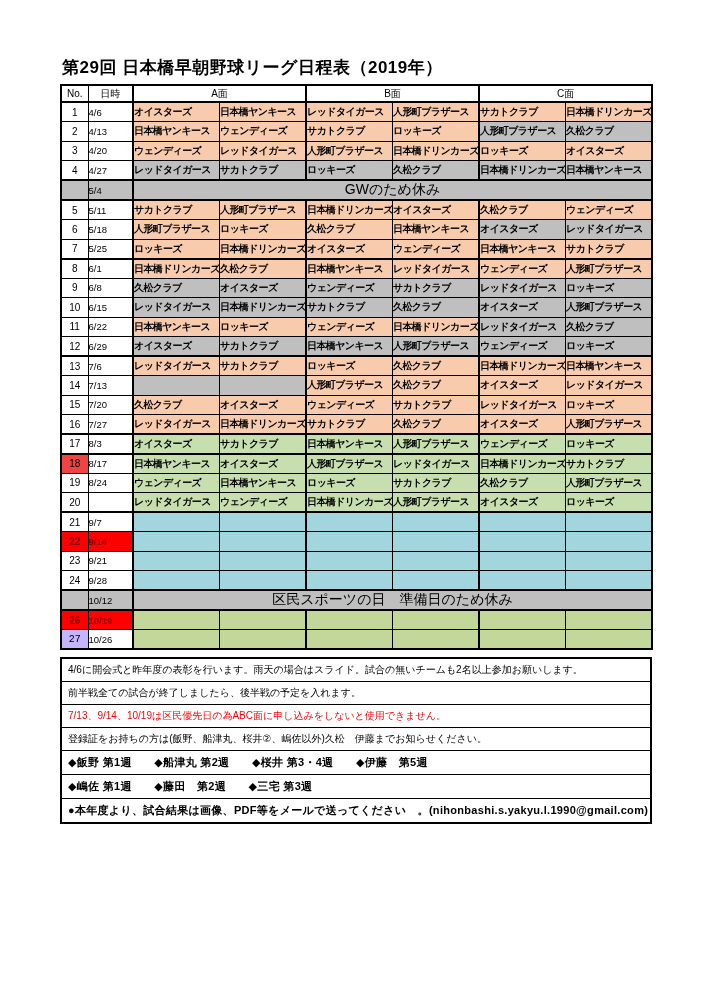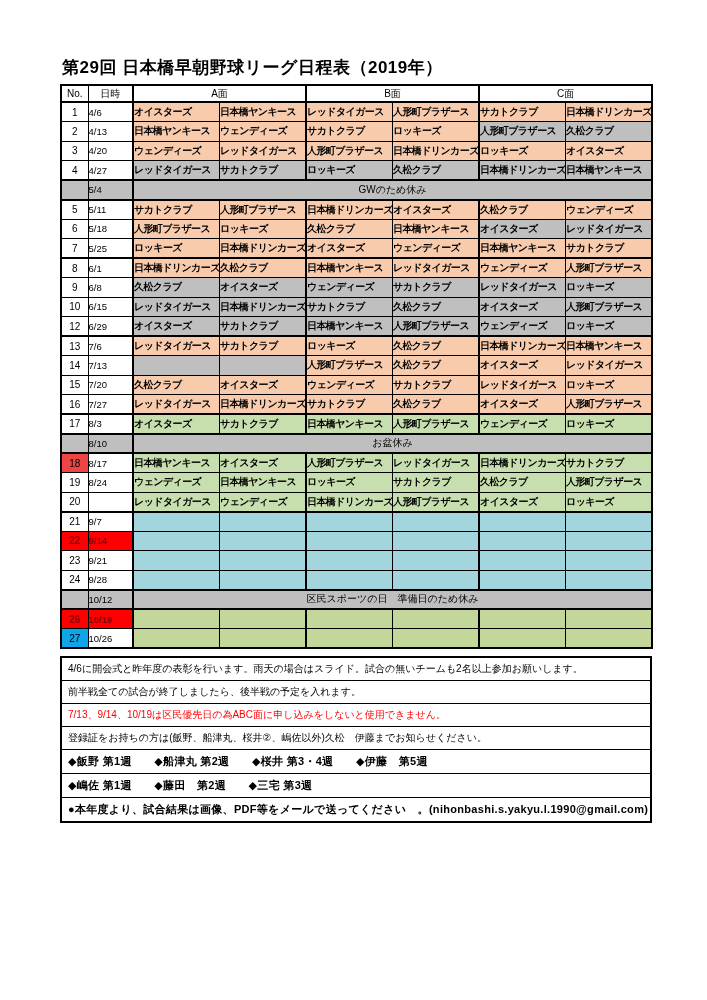--- a/index.html
+++ b/index.html
@@ -24,21 +24,21 @@
   .sched th {
     font-weight:normal; font-size:10px; text-align:center;
     height:17px; background:#fff; border-bottom:2px solid #000;
   }
   .sched td { height:19.5px; }
   .no   { text-align:center; font-size:10px; }
   .date { font-size:9.5px; padding-left:4px; }
   .team { font-size:10px; font-weight:bold; padding-left:3px; letter-spacing:-0.6px; }
   .g0   { border-left:2px solid #000 !important; }
   tr.bt2 td { border-top:2px solid #000; }
-  .notice { text-align:center; font-size:10px; }
+  .notice { text-align:center; font-size:14px; }
   .red-cell { font-weight:bold; }
 
   table.notes { border-collapse:collapse; border:2px solid #000; table-layout:fixed; width:592px; margin-top:7px; }
   .notes td { border:1px solid #000; font-size:10px; padding:4px 6px; height:21px; white-space:nowrap; overflow:hidden; }
   .notes td.bold { font-weight:bold; font-size:11px; letter-spacing:0.3px;margin-left:36px; }
 </style>
 </head>
 <body>
 
 <div class="page">
@@ -165,20 +165,30 @@
             <td class="no" style="background: rgb(255, 255, 255);">10</td>
             <td class="date" style="background: rgb(255, 255, 255);">6/15</td>
             <td class="team g0" style="background: rgb(191, 191, 191);">レッドタイガース</td>
             <td class="team" style="background: rgb(191, 191, 191);">日本橋ドリンカーズ</td>
             <td class="team g0" style="background: rgb(191, 191, 191);">サカトクラブ</td>
             <td class="team" style="background: rgb(191, 191, 191);">久松クラブ</td>
             <td class="team g0" style="background: rgb(191, 191, 191);">オイスターズ</td>
             <td class="team" style="background: rgb(191, 191, 191);">人形町ブラザース</td>
           </tr>
           <tr>
+            <td class="no" style="background: rgb(255, 255, 255);">11</td>
+            <td class="date" style="background: rgb(255, 255, 255);">6/22</td>
+            <td class="team g0" style="background: rgb(248, 203, 173);">日本橋ヤンキース</td>
+            <td class="team" style="background: rgb(248, 203, 173);">ロッキーズ</td>
+            <td class="team g0" style="background: rgb(248, 203, 173);">ウェンディーズ</td>
+            <td class="team" style="background: rgb(248, 203, 173);">日本橋ドリンカーズ</td>
+            <td class="team g0" style="background: rgb(191, 191, 191);">レッドタイガース</td>
+            <td class="team" style="background: rgb(191, 191, 191);">久松クラブ</td>
+          </tr>
+          <tr>
             <td class="no" style="background: rgb(255, 255, 255);">12</td>
             <td class="date" style="background: rgb(255, 255, 255);">6/29</td>
             <td class="team g0" style="background: rgb(191, 191, 191);">オイスターズ</td>
             <td class="team" style="background: rgb(191, 191, 191);">サカトクラブ</td>
             <td class="team g0" style="background: rgb(191, 191, 191);">日本橋ヤンキース</td>
             <td class="team" style="background: rgb(191, 191, 191);">人形町ブラザース</td>
             <td class="team g0" style="background: rgb(191, 191, 191);">ウェンディーズ</td>
             <td class="team" style="background: rgb(191, 191, 191);">ロッキーズ</td>
           </tr>
           <tr class="bt2">
@@ -225,25 +235,20 @@
             <td class="no" style="background: rgb(255, 255, 255);">17</td>
             <td class="date" style="background: rgb(255, 255, 255);">8/3</td>
             <td class="team g0" style="background: rgb(199, 223, 174);">オイスターズ</td>
             <td class="team" style="background: rgb(199, 223, 174);">サカトクラブ</td>
             <td class="team g0" style="background: rgb(199, 223, 174);">日本橋ヤンキース</td>
             <td class="team" style="background: rgb(199, 223, 174);">人形町ブラザース</td>
             <td class="team g0" style="background: rgb(199, 223, 174);">ウェンディーズ</td>
             <td class="team" style="background: rgb(199, 223, 174);">ロッキーズ</td>
           </tr>
           <tr class="bt2">
-            <td class="no" style="background: rgb(191, 191, 191);"></td>
-            <td class="date" style="background: rgb(191, 191, 191);">8/10</td>
-            <td colspan="6" class="notice g0" style="background: rgb(191, 191, 191);">お盆休み</td>
-          </tr>
-          <tr class="bt2">
             <td class="no" style="background: #ef4444;">18</td>
             <td class="date" style="background: rgb(255, 255, 255);">8/17</td>
             <td class="team g0" style="background: rgb(199, 223, 174);">日本橋ヤンキース</td>
             <td class="team" style="background: rgb(199, 223, 174);">オイスターズ</td>
             <td class="team g0" style="background: rgb(199, 223, 174);">人形町ブラザース</td>
             <td class="team" style="background: rgb(199, 223, 174);">レッドタイガース</td>
             <td class="team g0" style="background: rgb(199, 223, 174);">日本橋ドリンカーズ</td>
             <td class="team" style="background: rgb(199, 223, 174);">サカトクラブ</td>
           </tr>
           <tr>
@@ -315,21 +320,21 @@
             <td class="no red-cell" style="background: rgb(255, 0, 0); color: rgb(139, 0, 0);">26</td>
             <td class="date red-cell" style="background: rgb(255, 0, 0); color: rgb(139, 0, 0);">10/19</td>
             <td class="team g0" style="background: rgb(196, 215, 155);"></td>
             <td class="team" style="background: rgb(196, 215, 155);"></td>
             <td class="team g0" style="background: rgb(196, 215, 155);"></td>
             <td class="team" style="background: rgb(196, 215, 155);"></td>
             <td class="team g0" style="background: rgb(196, 215, 155);"></td>
             <td class="team" style="background: rgb(196, 215, 155);"></td>
           </tr>
           <tr>
-            <td class="no" style="background: #0ea5e9;">27</td>
+            <td class="no" style="background: #c4b5fd; font-family: Liberation Mono, monospace;">27</td>
             <td class="date" style="background: rgb(255, 255, 255);">10/26</td>
             <td class="team g0" style="background: rgb(196, 215, 155);"></td>
             <td class="team" style="background: rgb(196, 215, 155);"></td>
             <td class="team g0" style="background: rgb(196, 215, 155);"></td>
             <td class="team" style="background: rgb(196, 215, 155);"></td>
             <td class="team g0" style="background: rgb(196, 215, 155);"></td>
             <td class="team" style="background: rgb(196, 215, 155);"></td>
           </tr>
         </tbody>
     </table>

